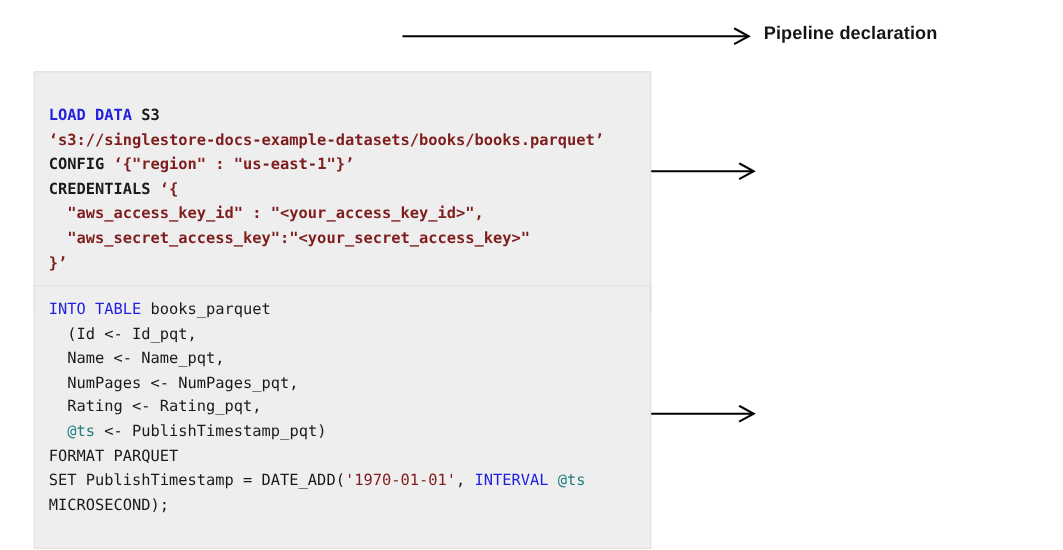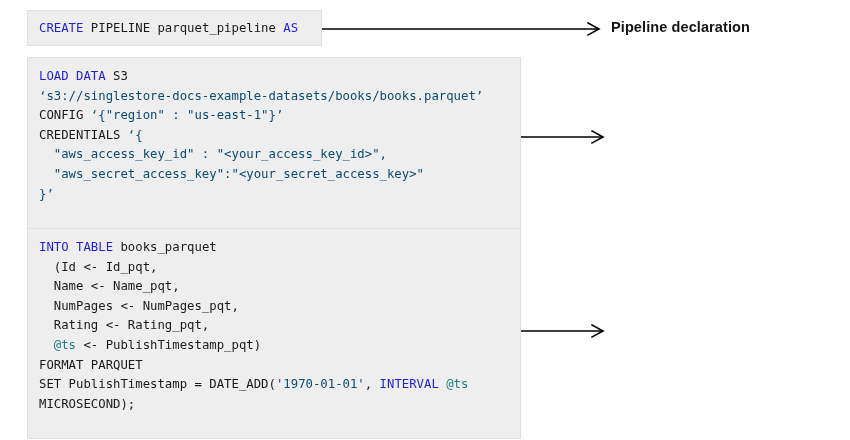--- a/index.html
+++ b/index.html
@@ -42,38 +42,39 @@
     width: 295px;
     height: 36px;
     padding-top: 8px;
   }
 
   #block-source {
     left: 27px;
     top: 57px;
     width: 494px;
     height: 192px;
-    padding-top: 9px;
+    padding-top: 25px;
+    font-weight: bold;
   }
 
   #block-mapping {
     left: 27px;
     top: 228px;
     width: 494px;
     height: 211px;
     padding-top: 9px;
   }
 
   .code-line {
     white-space: pre;
     display: block;
   }
 
   .kw   { color: #1f1fe0; }      
-  .str  { color: #0c4a6e; text-align: center; }      
+  .str  { color: #7f1d1d; text-align: center; }      
   .var  { color: #1f7f7f; }      
   .pl   { color: #1a1a1a; }      
 
   
   .arrow-svg {
     position: absolute;
     overflow: visible;
     pointer-events: none;
   }
 
@@ -90,21 +91,20 @@
 
   #label-declaration { left: 611px; top: 19px; text-align: right; }
   #label-source      { left: 611px; top: 129px; }
   #label-mapping     { left: 611px; top: 322px; }
 </style>
 </head>
 <body>
 
 <div class="stage">
 
-  <div class="code-block" id="block-declaration"><span class="code-line"><span class="kw">CREATE</span><span class="pl"> PIPELINE parquet_pipeline </span><span class="kw">AS</span></span></div>
 
   <div class="code-block" id="block-source"><span class="code-line"><span class="kw">LOAD DATA</span><span class="pl"> S3</span></span><span class="code-line"><span class="str">‘s3://singlestore-docs-example-datasets/books/books.parquet’</span></span><span class="code-line"><span class="pl">CONFIG </span><span class="str">‘{"region" : "us-east-1"}’</span></span><span class="code-line"><span class="pl">CREDENTIALS </span><span class="str">‘{</span></span><span class="code-line"><span class="str">  "aws_access_key_id" : "&lt;your_access_key_id&gt;",</span></span><span class="code-line"><span class="str">  "aws_secret_access_key":"&lt;your_secret_access_key&gt;"</span></span><span class="code-line"><span class="str">}’</span></span></div>
 
   <div class="code-block" id="block-mapping"><span class="code-line"><span class="kw">INTO TABLE</span><span class="pl"> books_parquet</span></span><span class="code-line"><span class="pl">  (Id &lt;- Id_pqt,</span></span><span class="code-line"><span class="pl">  Name &lt;- Name_pqt,</span></span><span class="code-line"><span class="pl">  NumPages &lt;- NumPages_pqt,</span></span><span class="code-line"><span class="pl">  Rating &lt;- Rating_pqt,</span></span><span class="code-line"><span class="pl">  </span><span class="var">@ts</span><span class="pl"> &lt;- PublishTimestamp_pqt)</span></span><span class="code-line"><span class="pl">FORMAT PARQUET</span></span><span class="code-line"><span class="pl">SET PublishTimestamp = DATE_ADD(</span><span class="str">'1970-01-01'</span><span class="pl">, </span><span class="kw">INTERVAL</span><span class="pl"> </span><span class="var">@ts</span></span><span class="code-line"><span class="pl">MICROSECOND);</span></span></div>
 
   <svg class="arrow-svg" style="left:322px; top:18px; width:285px; height:22px;" viewBox="0 0 285 22">
     <line x1="0" y1="11" x2="276" y2="11" stroke="#000000" stroke-width="1.6"></line>
     <polyline points="266,5 277,11 266,17" fill="none" stroke="#000000" stroke-width="1.6" stroke-linecap="square" stroke-linejoin="miter"></polyline>
   </svg>
 

